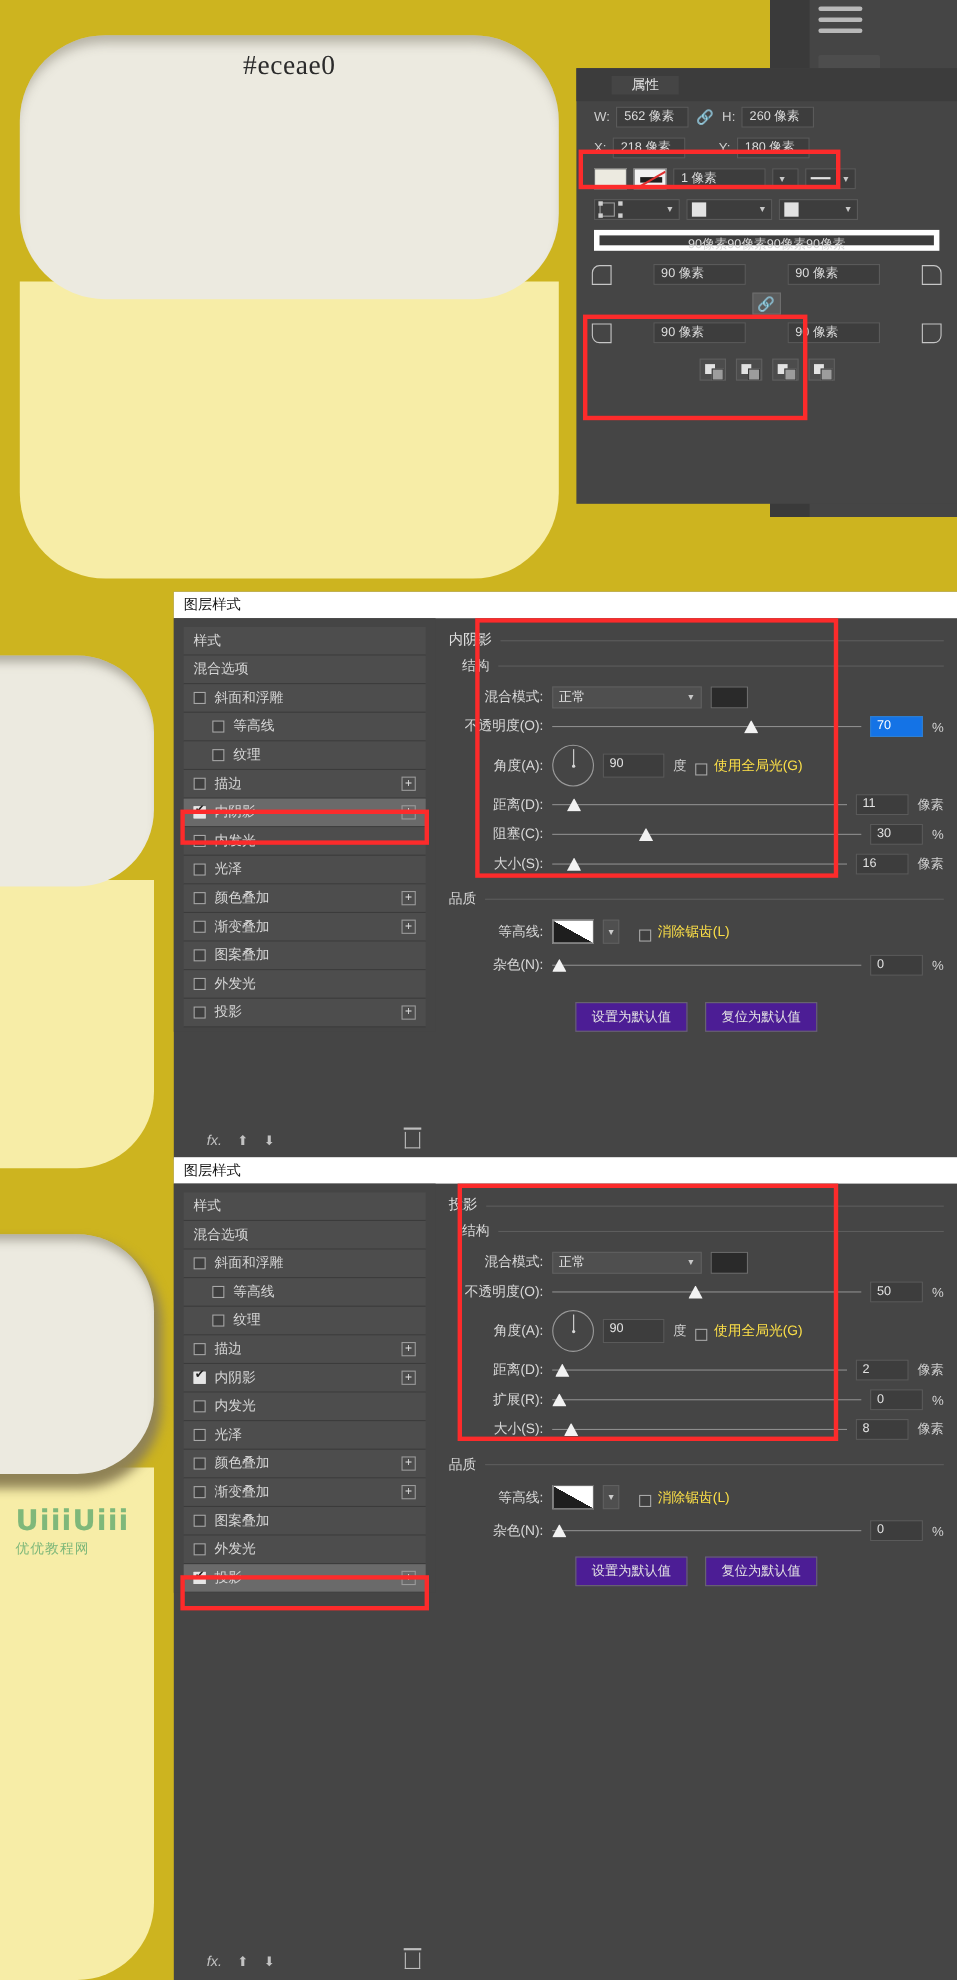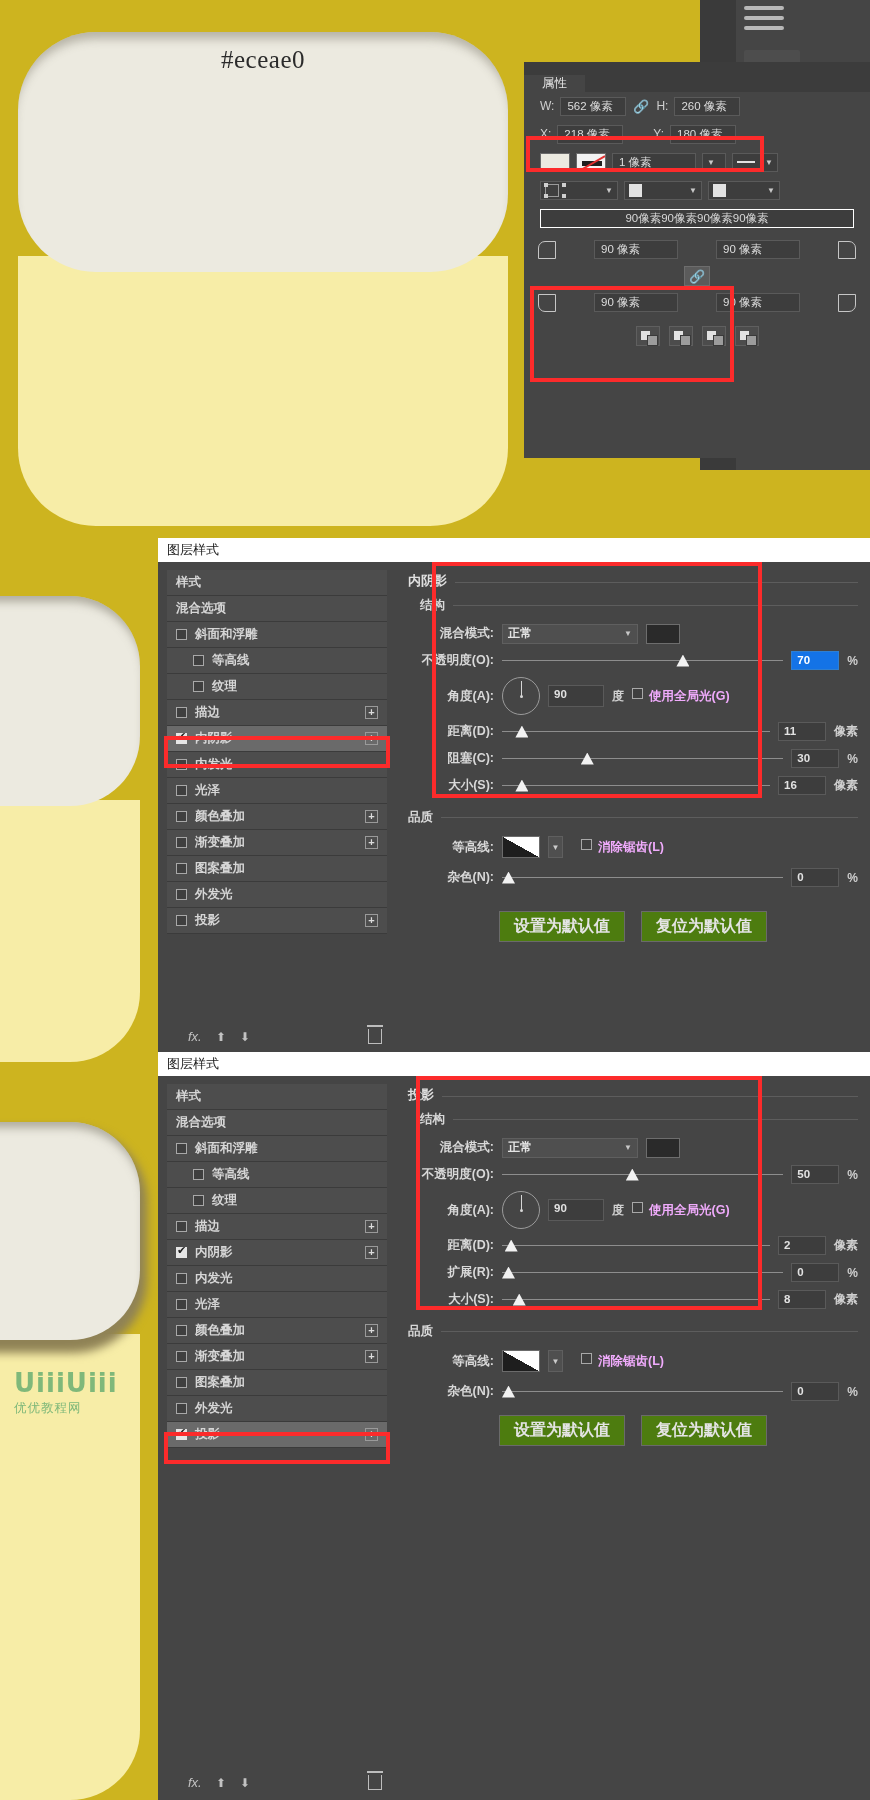--- a/index.html
+++ b/index.html
@@ -62,21 +62,21 @@
   .ps-tool-col {
     position:absolute; left:700px; top:0; width:36px; height:470px; background:#3a3a3a;
   }
   .ps-icon-box { position:absolute; background:#535353; border-radius:2px; }
 
   
   .props-panel {
     position:absolute; left:524px; top:62px; width:346px; height:396px;
     background:#454545; color:#d0d0d0; font-size:12px;
   }
-  .props-tabbar { height:30px; background:#3c3c3c; display:flex; align-items:flex-end; }
+  .props-tabbar { height:30px; background:#3c3c3c; display:flex; align-items:center;padding-left:32px; }
   .props-tab {
     padding:0 18px; display:flex; align-items:center; font-size:12.5px;
     background:#454545; color:#e3e3e3;
   }
   .props-tab-rest { flex:1; background:#3c3c3c; }
   .props-head {
     height:30px; display:flex; align-items:center; gap:9px; padding:0 16px;
   }
   .sq-icon { width:22px; height:20px; border:1px solid #9a9a9a; position:relative; background:#3f3f3f;}
   .sq-icon::before,.sq-icon::after{content:"";position:absolute;width:4px;height:4px;background:#cfcfcf;}
@@ -93,21 +93,21 @@
     height:19px; line-height:17px; font-size:11.5px; padding:0 6px; min-width:66px;
   }
   .link-ico { width:18px;height:18px;display:flex;align-items:center;justify-content:center;color:#bfbfbf;font-size:13px;}
 
   .swatch { width:30px;height:19px;background:#eceae0;border:1px solid #6a6a6a;}
   .strokebox { width:30px;height:19px;background:#f2f2f2;border:1px solid #6a6a6a;position:relative;overflow:hidden;}
   .drop { background:#3d3d3d;border:1px solid #5a5a5a;height:19px;display:flex;align-items:center;justify-content:space-between;padding:0 4px;color:#d8d8d8;font-size:11px;}
   .caret { font-size:8px; color:#c8c8c8; }
 
   .radii-readout {
-    margin:5px 16px 0; background:#3d3d3d; border:1px solid #ffffff; color:#d8d8d8;
+    margin:5px 16px 0; background:#3d3d3d; border:5px solid #ffffff; color:#d8d8d8;
     font-size:11.5px; text-align:center; height:19px; line-height:17px;
   }
   .radii-grid { margin:8px 14px 0; }
   .radii-row { display:flex; align-items:center; gap:8px; height:27px; justify-content:space-between;}
   .corner-ico { width:18px;height:18px;border:1.5px solid #c6c6c6; }
   .corner-tl { border-radius:7px 0 0 0; }
   .corner-tr { border-radius:0 7px 0 0; }
   .corner-bl { border-radius:0 0 0 7px; }
   .corner-br { border-radius:0 0 7px 0; }
   .radii-mid { display:flex; justify-content:center; align-items:center; height:26px;}
@@ -116,21 +116,21 @@
   .align-btn { width:24px;height:20px;background:#4c4c4c;border:1px solid #5f5f5f; position:relative;}
   .align-btn::before{content:"";position:absolute;left:4px;top:4px;width:9px;height:9px;background:#e2e2e2;}
   .align-btn::after{content:"";position:absolute;left:10px;top:8px;width:9px;height:9px;background:#9c9c9c;border:1px solid #3a3a3a;}
 
   
   .redbox { position:absolute; border:4px solid #fc2b2b; pointer-events:none; }
 
   
   .ls-dialog { position:absolute; background:#454545; color:#d6d6d6; }
   .ls-title { background:#ffffff; color:#1a1a1a; height:24px; display:flex; align-items:center; padding:0 9px; font-size:13px; }
-  .ls-body { display:flex;font-weight:bold; }
+  .ls-body { display:flex; }
   .ls-left { width:238px; background:#454545; padding:8px 9px 0 9px; }
   .ls-item {
     height:26px; display:flex; align-items:center; gap:8px; padding:0 9px;
     border-bottom:1px solid #3b3b3b; font-size:12.5px; color:#d6d6d6; background:#4d4d4d;
   }
   .ls-item.sub { padding-left:26px; }
   .ls-item.sel { background:#6a6a6a; }
   .ck { width:11px;height:11px;border:1px solid #a8a8a8; background:#3f3f3f; display:inline-block; position:relative; flex:none;}
   .ck.on { background:#e6e6e6; border-color:#e6e6e6; }
   .ck.on::after{content:"✔"; position:absolute; left:0px; top:-4px; font-size:11px; color:#1e1e1e; line-height:13px;}
@@ -151,29 +151,29 @@
   .slider .track { position:absolute; left:0; right:0; top:9px; height:1px; background:#8d8d8d; }
   .slider .knob { position:absolute; top:4px; width:13px; height:12px; background:#f2f2f2;
                   clip-path: polygon(50% 0%, 100% 100%, 0% 100%); }
   .numfld { background:#3d3d3d; border:1px solid #5a5a5a; color:#e2e2e2; height:19px;
             width:48px; font-size:11.5px; padding:0 5px; line-height:17px; }
   .numfld.hl { background:#1473e6; border-color:#2f7fd1; color:#ffffff; }
   .unit { font-size:12px; color:#d0d0d0; }
   .dial { width:38px;height:38px;border:1px solid #9b9b9b;border-radius:50%;position:relative; flex:none;}
   .dial::after{content:"";position:absolute;left:50%;top:3px;width:1px;height:16px;background:#d6d6d6;}
   .dial i{position:absolute;left:50%;top:50%;width:3px;height:3px;margin:-1.5px 0 0 -1.5px;border-radius:50%;background:#d6d6d6;}
-  .cbrow { display:flex; align-items:flex-start; gap:6px; font-size:12.5px; color:#f0abfc; }
+  .cbrow { display:flex; align-items:flex-end; gap:6px; font-size:12.5px; color:#fde047; }
 
   .contour-box { width:38px;height:22px;background:#ffffff;border:1px solid #6b6b6b; position:relative; overflow:hidden;}
   .contour-box::after{content:"";position:absolute;left:0;bottom:0;width:100%;height:100%;
      background: linear-gradient(to top right, #1e1e1e 0 49.5%, transparent 50%);}
   .contour-caret { background:#4f4f4f;border:1px solid #5f5f5f;width:15px;height:22px;display:flex;align-items:center;justify-content:center;font-size:8px;color:#ccc;}
 
   .btnrow { display:flex; gap:16px; justify-content:center; margin-top:12px; }
-  .pbtn { background:#4d7c0f; border:1px solid #6a6a6a; color:#e4e4e4; font-size:16px; padding:4px 14px; }
+  .pbtn { background:#4c1d95; border:1px solid #6a6a6a; color:#e4e4e4; font-size:12px; padding:4px 14px; }
 
   .trash { width:14px;height:15px;border:1px solid #bdbdbd;border-top:none;position:relative;}
   .trash::before{content:"";position:absolute;left:-2px;top:-4px;width:16px;height:2px;background:#bdbdbd;}
   .fxlbl { font-style:italic; font-size:13px;margin-left:16px; }
 
   
   .wm { position:absolute; left:14px; top:1368px; width:130px; }
   .wm-top { font-size:26px; font-weight:bold; color:#7fb87a; letter-spacing:1px; font-family:"DejaVu Sans", sans-serif;}
   .wm-bot { font-size:12.5px; color:#7fb87a; letter-spacing:1px; margin-top:2px;}
 </style>

